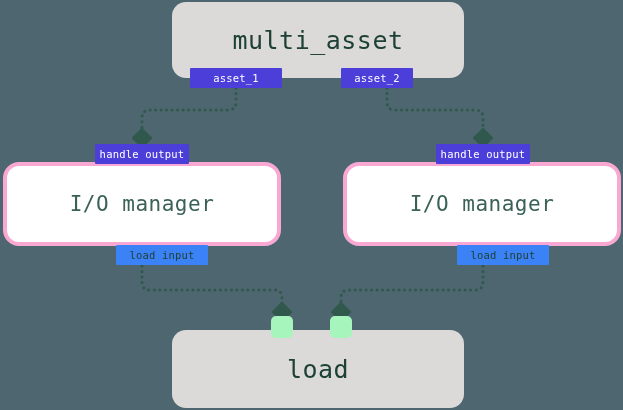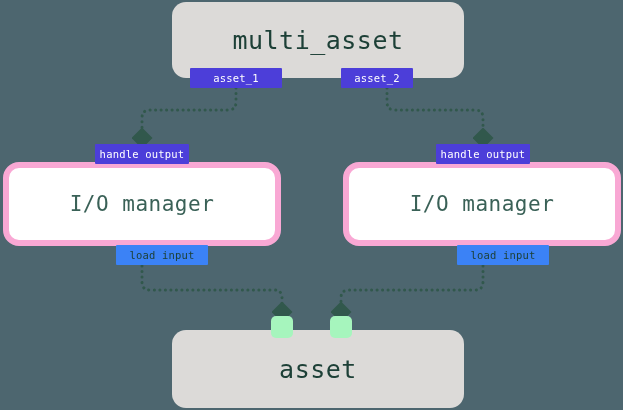--- a/index.html
+++ b/index.html
@@ -45,21 +45,21 @@
   }
   .asset-title {
     font-size: 25px;
     letter-spacing: 0.5px;
     color: #1d4037;
     font-family: "DejaVu Sans Mono", "Liberation Mono", monospace;
     white-space: nowrap;
   }
   .io-node {
     background: #ffffff;
-    border: 6px solid #f9a8d4;
+    border: 4px solid #f9a8d4;
     border-radius: 16px;
   }
   .io-title {
     font-size: 21px;
     letter-spacing: 0.5px;
     color: #3a6157;
     font-family: "DejaVu Sans Mono", "Liberation Mono", monospace;
     white-space: nowrap;
   }
   
@@ -144,16 +144,16 @@
     <span>handle output</span>
   </div>
   <div class="pill pill-in" style="left:437px; top:245px; width:92px;">
     <span>load input</span>
   </div>
 
   <div class="sq-handle" style="left:271px; top:316px;"></div>
   <div class="sq-handle" style="left:330px; top:316px;"></div>
 
   <div class="node asset-node" style="left:172px; top:330px; width:292px; height:78px;">
-    <span class="asset-title">asset</span>
+    <span class="asset-title">load</span>
   </div>
 
 </div>
 
 </body></html>

